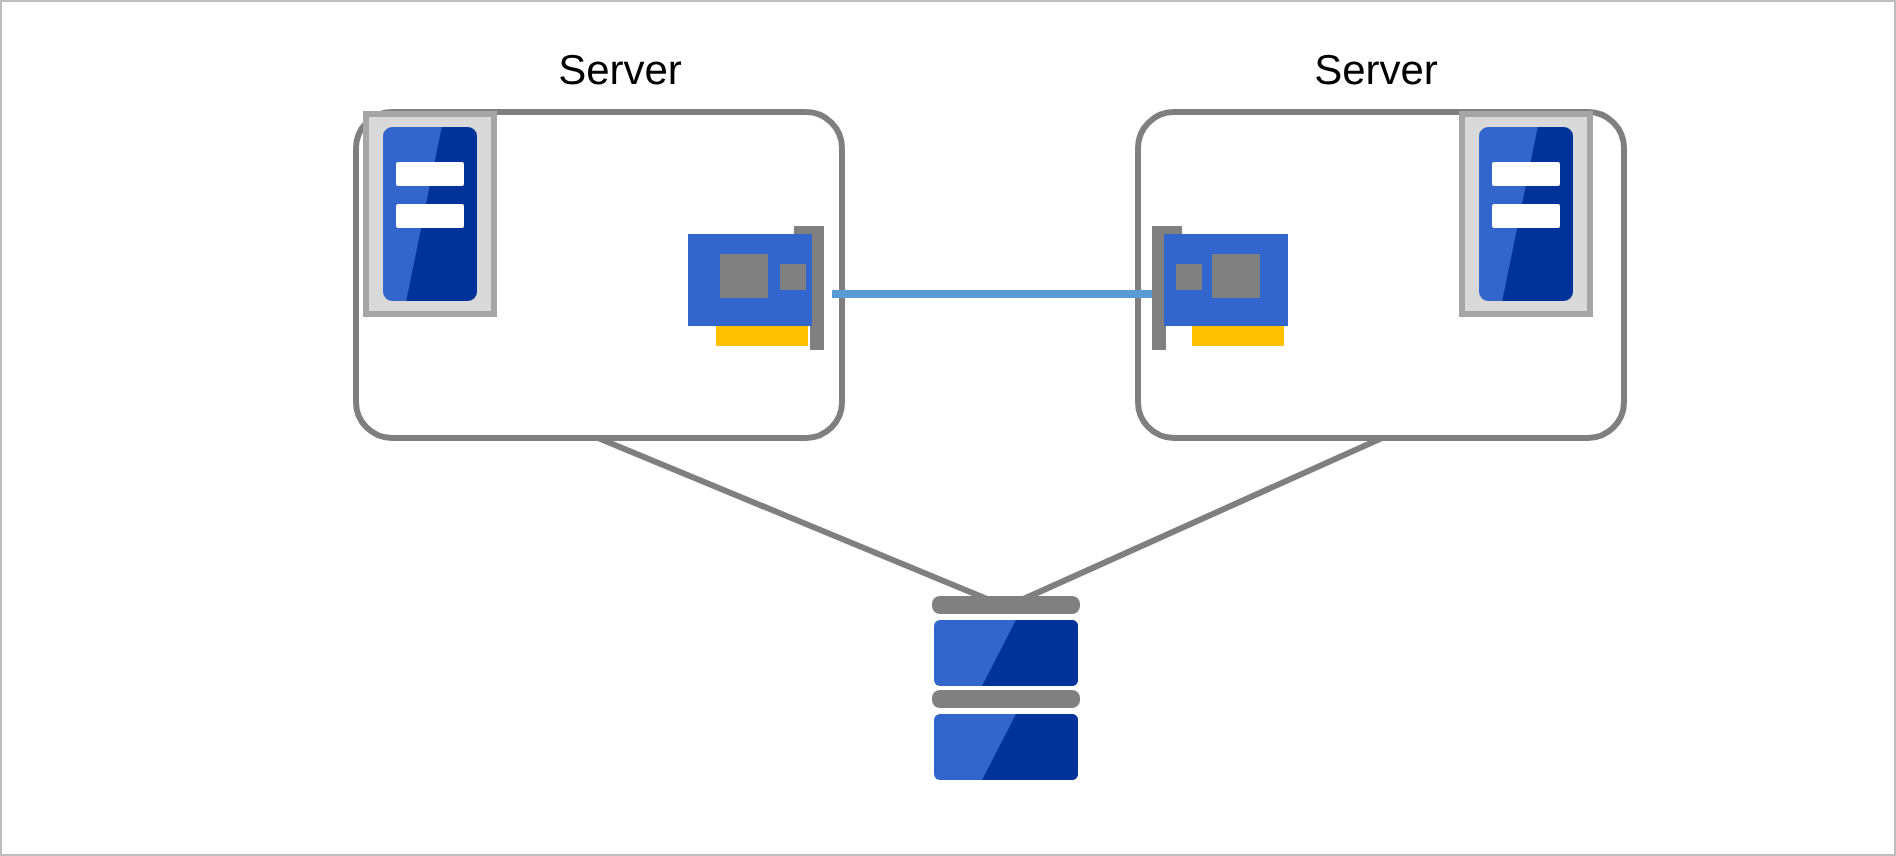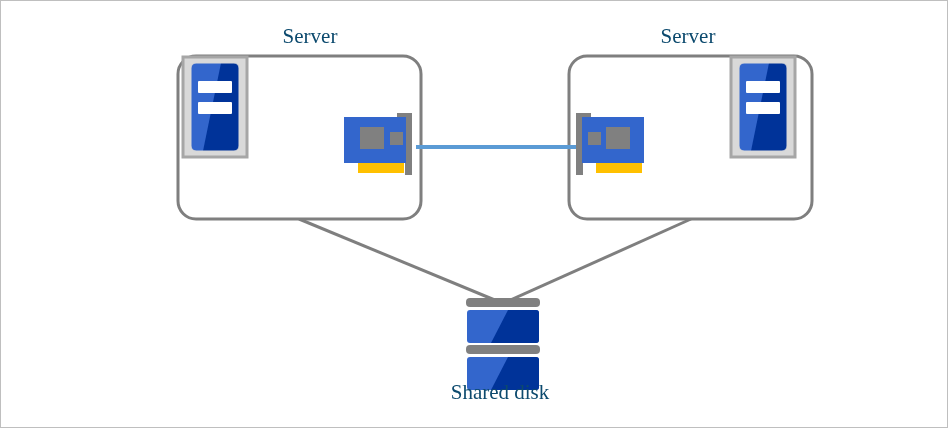--- a/index.html
+++ b/index.html
@@ -21,22 +21,22 @@
   }
   #diagram-svg {
     position: absolute;
     left: 0;
     top: 0;
     width: 948px;
     height: 428px;
   }
   .diagram-label {
     position: absolute;
-    color: #0c4a6e;
-    font-family: Liberation Serif, serif;
+    color: #000000;
+    font-family: Liberation Sans, sans-serif;
     font-size: 21px;
     line-height: 24px;
     white-space: nowrap;
   }
   #label-server-left {
     left: 0px;
     top: 23px;
     width: 618px;
     text-align: center;
   }
@@ -171,15 +171,14 @@
       </g>
     </g>
 
   </svg>
 
   <div class="diagram-label" id="label-server-left">Server</div>
 
   <div class="diagram-label" id="label-server-right">Server</div>
 
 
-  <div class="diagram-label" id="label-shared-disk">Shared disk</div>
 
 </div>
 
 </body></html>

